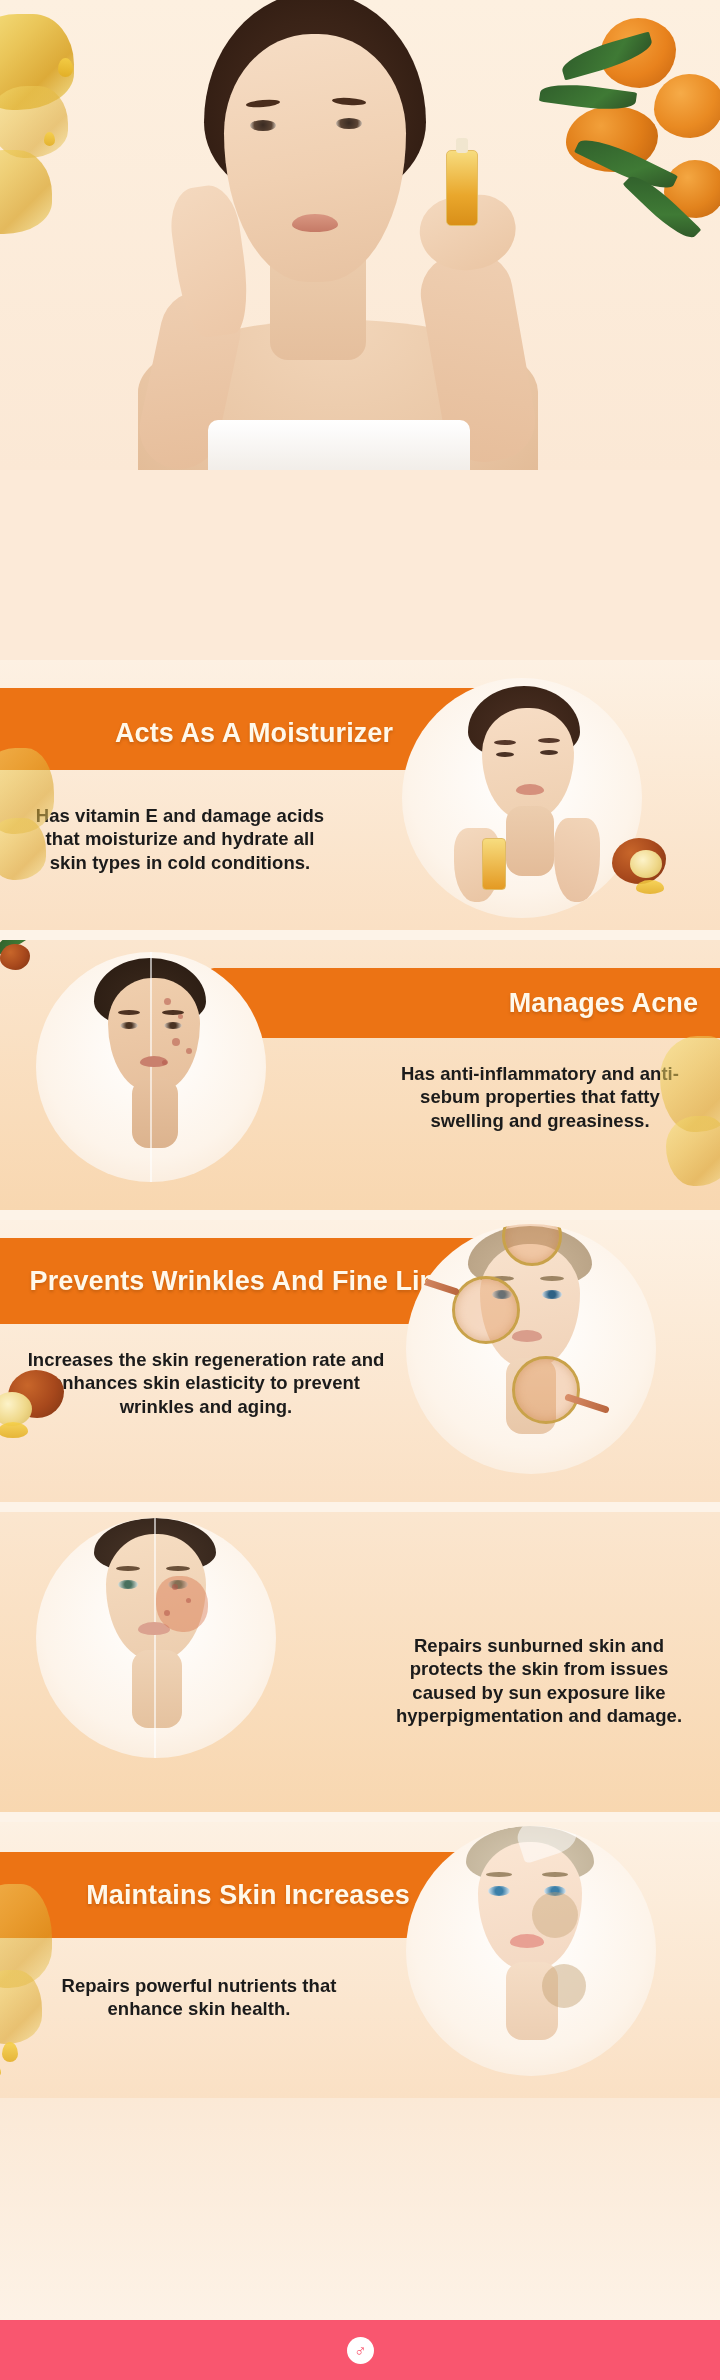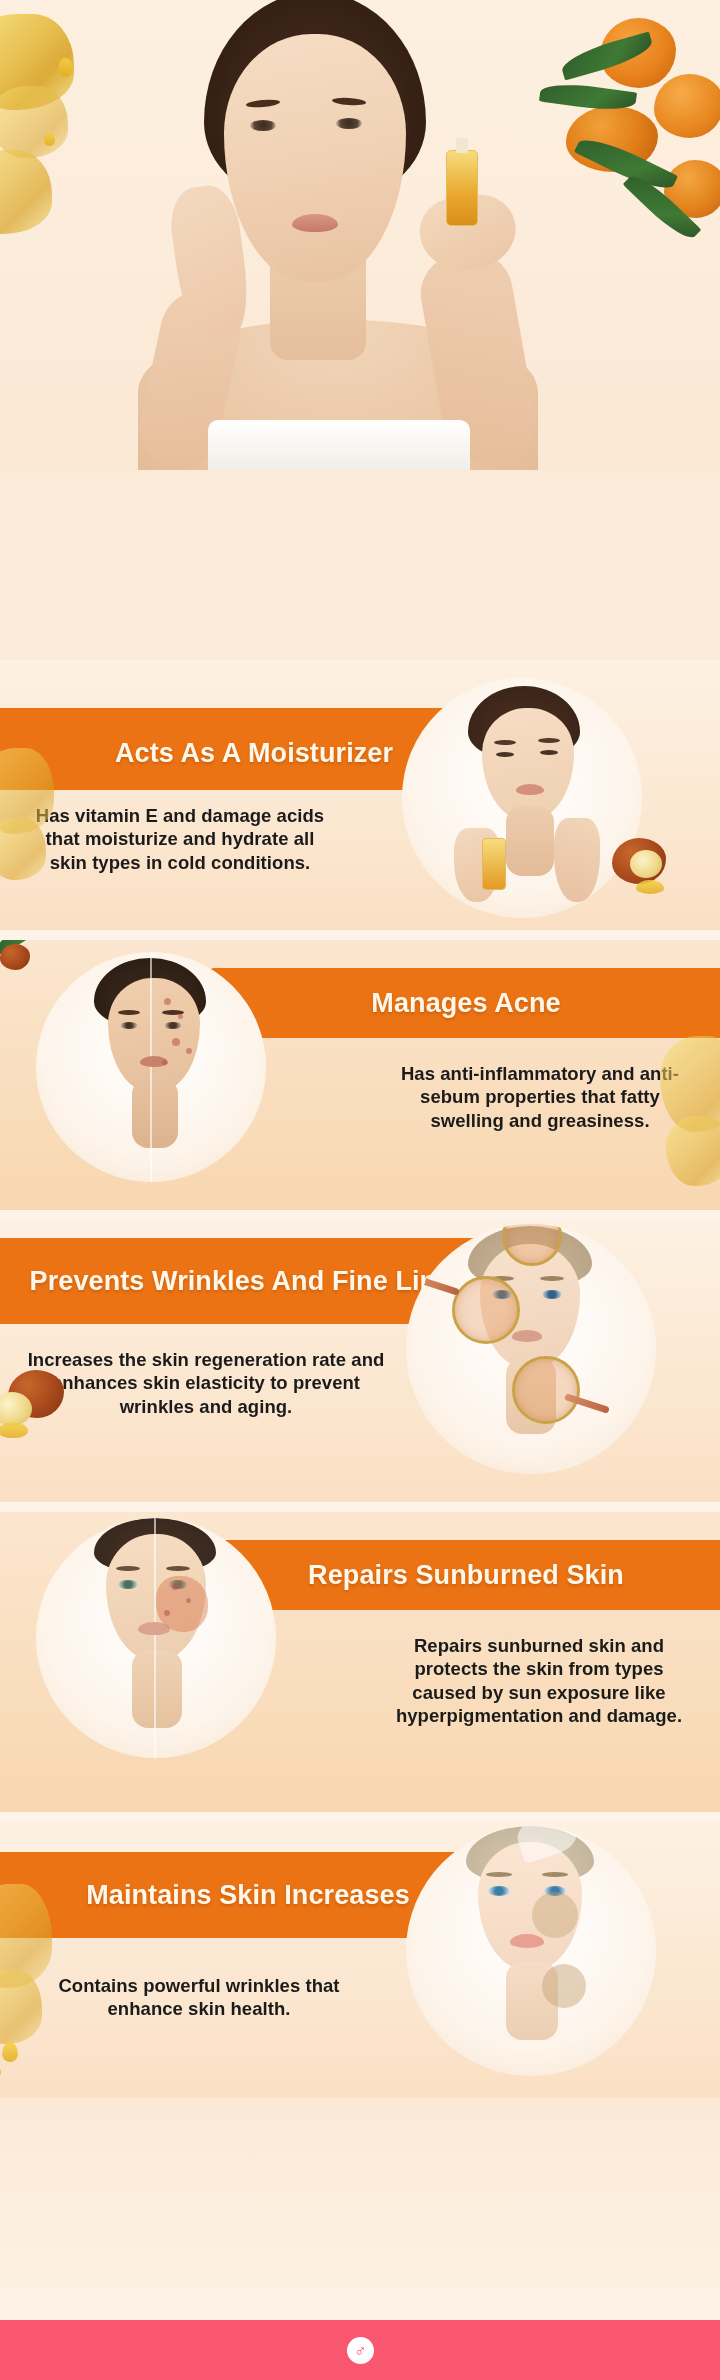--- a/index.html
+++ b/index.html
@@ -208,21 +208,21 @@
       <div class="hero-lips"></div>
       <div class="hero-hand"></div>
       <div class="hero-hand2"></div>
       <div class="hero-bottle"></div>
       <div class="hero-towel"></div>
     </div>
   </div>
 
 
   <div class="section sec-bg-a" style="top:660px;height:270px;">
-    <div class="bar" style="left:0;top:48px;width:512px;height:82px;border-radius:0 6px 6px 0;padding:8px 26px 0 22px;box-sizing:border-box;">
+    <div class="bar" style="left:0;top:28px;width:512px;height:82px;border-radius:0 6px 6px 0;padding:8px 26px 0 22px;box-sizing:border-box;">
       <div class="bar-title" style="text-align:center;">Acts As A Moisturizer</div>
     </div>
     <div class="body-text" style="left:30px;top:144px;width:300px;text-align:center;">Has vitamin E and damage acids that moisturize and hydrate all skin types in cold conditions.</div>
 
     <div class="photo" style="left:402px;top:18px;width:240px;height:240px;">
       <div class="ph-hair" style="left:66px;top:8px;width:112px;height:74px;background:radial-gradient(ellipse at 50% 60%,#4b3023 0%,#352014 100%);"></div>
       <div class="ph-face" style="left:80px;top:30px;width:92px;height:112px;background:linear-gradient(170deg,#f7ddc5 0%,#eecfb0 100%);"></div>
       <div class="ph-neck" style="left:104px;top:128px;width:48px;height:70px;background:linear-gradient(180deg,#eccdae,#e3bb98);"></div>
       <div class="ph-brow" style="left:92px;top:62px;width:22px;height:5px;background:#56382a;"></div>
       <div class="ph-brow" style="left:136px;top:60px;width:22px;height:5px;background:#56382a;"></div>
@@ -241,21 +241,21 @@
     <div class="bg-splash" style="left:612px;top:178px;">
       <div class="argan-nut" style="position:absolute;left:0;top:0;width:54px;height:46px;"></div>
       <div class="argan-kernel" style="position:absolute;left:18px;top:12px;width:32px;height:28px;"></div>
       <div class="drop" style="position:absolute;left:24px;top:42px;width:28px;height:14px;"></div>
     </div>
   </div>
   <div class="sec-divider" style="top:930px;"></div>
 
   <div class="section sec-bg-b" style="top:940px;height:270px;">
     <div class="bar" style="right:0;left:208px;top:28px;width:512px;height:70px;border-radius:6px 0 0 6px;padding:0 22px 0 26px;box-sizing:border-box;">
-      <div class="bar-title" style="text-align:center;">Manages Acne</div>
+      <div class="bar-title" style="text-align:right;">Manages Acne</div>
     </div>
     <div class="body-text" style="right:30px;top:122px;width:300px;text-align:center;">Has anti-inflammatory and anti-sebum properties that fatty swelling and greasiness.</div>
 
     <div class="photo" style="left:36px;top:12px;width:230px;height:230px;">
       <div class="ph-hair" style="left:58px;top:6px;width:112px;height:70px;background:radial-gradient(ellipse at 50% 60%,#3c2a1d 0%,#281a11 100%);"></div>
       <div class="ph-face" style="left:72px;top:26px;width:92px;height:114px;background:linear-gradient(170deg,#f0cfae 0%,#e6bf9c 100%);"></div>
       <div class="ph-neck" style="left:96px;top:126px;width:46px;height:70px;background:linear-gradient(180deg,#e7c2a0,#dcb38e);"></div>
       <div class="ph-split" style="left:114px;"></div>
       <div class="ph-brow" style="left:82px;top:58px;width:22px;height:5px;background:#4d3221;"></div>
       <div class="ph-brow" style="left:126px;top:58px;width:22px;height:5px;background:#4d3221;"></div>
@@ -304,24 +304,21 @@
 
     <div class="bg-splash" style="left:-8px;top:150px;">
       <div class="argan-nut" style="position:absolute;left:16px;top:0;width:56px;height:48px;"></div>
       <div class="argan-kernel" style="position:absolute;left:0;top:22px;width:40px;height:34px;"></div>
       <div class="drop" style="position:absolute;left:6px;top:52px;width:30px;height:16px;"></div>
     </div>
   </div>
   <div class="sec-divider" style="top:1502px;"></div>
 
   <div class="section sec-bg-b" style="top:1512px;height:300px;">
-    <div class="bar" style="left:208px;top:28px;width:512px;height:70px;border-radius:6px 0 0 6px;padding:0 22px 0 26px;box-sizing:border-box;">
-      <div class="bar-title" style="text-align:center;">Repairs Sunburned Skin</div>
-    </div>
-    <div class="body-text" style="right:26px;top:122px;width:310px;text-align:center;">Repairs sunburned skin and protects the skin from types caused by sun exposure like hyperpigmentation and damage.</div>
+    <div class="body-text" style="right:26px;top:122px;width:310px;text-align:center;">Repairs sunburned skin and protects the skin from issues caused by sun exposure like hyperpigmentation and damage.</div>
 
     <div class="photo" style="left:36px;top:6px;width:240px;height:240px;">
       <div class="ph-hair" style="left:58px;top:0;width:122px;height:56px;background:radial-gradient(ellipse at 50% 70%,#4a3628 0%,#32231a 100%);"></div>
       <div class="ph-face" style="left:70px;top:16px;width:100px;height:126px;background:linear-gradient(170deg,#f6ddc2 0%,#eccdae 100%);"></div>
       <div class="ph-neck" style="left:96px;top:132px;width:50px;height:78px;background:linear-gradient(180deg,#efd3b6,#e5c29f);"></div>
       <div class="ph-split" style="left:118px;"></div>
       <div class="ph-brow" style="left:80px;top:48px;width:24px;height:5px;background:#6a5039;"></div>
       <div class="ph-brow" style="left:130px;top:48px;width:24px;height:5px;background:#6a5039;"></div>
       <div class="ph-eye" style="left:82px;top:62px;width:20px;height:9px;background:radial-gradient(circle,#49705e 30%,#f0f3ef 100%);"></div>
       <div class="ph-eye" style="left:132px;top:62px;width:20px;height:9px;background:radial-gradient(circle,#49705e 30%,#f0f3ef 100%);"></div>
@@ -331,21 +328,21 @@
       <div class="blemish" style="left:150px;top:80px;width:5px;height:5px;"></div>
       <div class="blemish" style="left:128px;top:92px;width:6px;height:6px;"></div>
     </div>
   </div>
   <div class="sec-divider" style="top:1812px;"></div>
 
   <div class="section sec-bg-a" style="top:1822px;height:276px;">
     <div class="bar" style="left:0;top:30px;width:500px;height:86px;border-radius:0 6px 6px 0;padding:0 26px 0 22px;box-sizing:border-box;">
       <div class="bar-title" style="text-align:center;">Maintains Skin Increases</div>
     </div>
-    <div class="body-text" style="left:22px;top:152px;width:354px;text-align:center;">Contains powerful wrinkles that enhance skin health.</div>
+    <div class="body-text" style="left:22px;top:152px;width:354px;text-align:center;">Repairs powerful nutrients that enhance skin health.</div>
 
     <div class="photo" style="left:406px;top:4px;width:250px;height:250px;">
       <div class="ph-hair" style="left:60px;top:0;width:128px;height:58px;background:radial-gradient(ellipse at 50% 70%,#d8cbb4 0%,#bdae94 100%);"></div>
       <div class="ph-face" style="left:72px;top:16px;width:104px;height:128px;background:linear-gradient(170deg,#fbe6d3 0%,#f3d8c2 100%);"></div>
       <div class="ph-neck" style="left:100px;top:136px;width:52px;height:78px;background:linear-gradient(180deg,#f5ddc6,#ecceb2);"></div>
       <div class="ph-brow" style="left:80px;top:46px;width:26px;height:5px;background:#a08a6a;"></div>
       <div class="ph-brow" style="left:136px;top:46px;width:26px;height:5px;background:#a08a6a;"></div>
       <div class="ph-eye" style="left:82px;top:60px;width:22px;height:10px;background:radial-gradient(circle,#3b7fa8 30%,#f2f7fa 100%);"></div>
       <div class="ph-eye" style="left:138px;top:60px;width:22px;height:10px;background:radial-gradient(circle,#3b7fa8 30%,#f2f7fa 100%);"></div>
       <div class="ph-lips" style="left:104px;top:108px;width:34px;height:14px;background:#e8a093;"></div>

